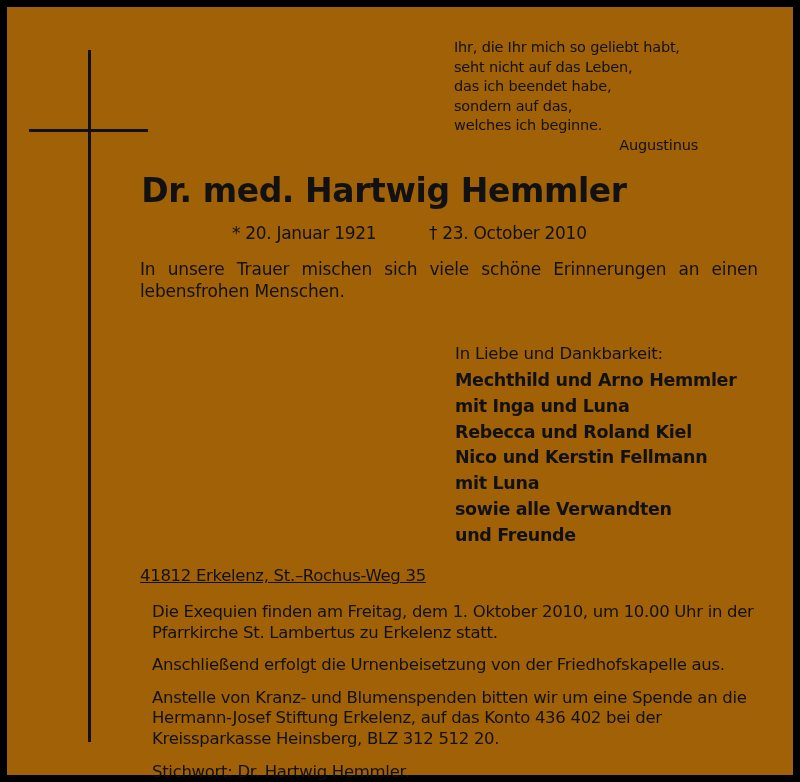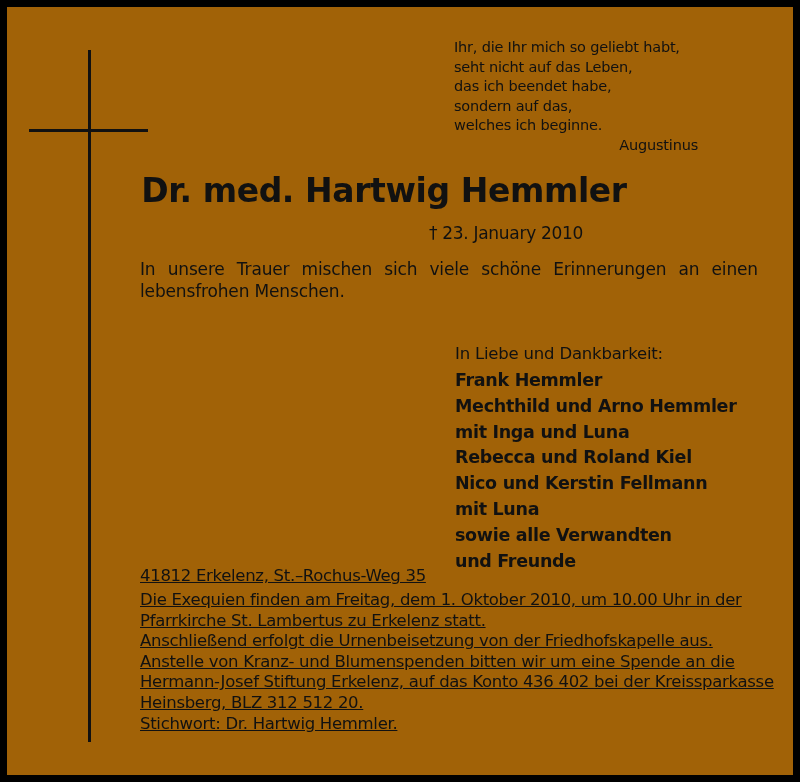--- a/index.html
+++ b/index.html
@@ -34,46 +34,46 @@
     }
     .mourners .heading { font-size: 16.5px; line-height: 22px; letter-spacing: -0.2px; margin-bottom: 3px; }
     .mourners .m { font-size: 17.5px; font-weight: bold; line-height: 25.8px; letter-spacing: -0.3px; white-space: nowrap; }
     .address {
       position: absolute; left: 133px; top: 559px; font-size: 16.5px; letter-spacing: -0.3px; text-decoration: underline;
     }
     .details {
       position: absolute; left: 133px; top: 583px; width: 640px;
       font-size: 16.5px; line-height: 20.6px; letter-spacing: -0.3px;
     }
-    .details p { margin: 0; text-decoration: underline; }
+    .details p { margin: 12px; }
   </style>
 </head>
 <body>
 
 <div class="page">
   <div class="cross-v"></div>
   <div class="cross-h"></div>
 
   <div class="poem">
     <div>Ihr, die Ihr mich so geliebt habt,</div>
     <div>seht nicht auf das Leben,</div>
     <div>das ich beendet habe,</div>
     <div>sondern auf das,</div>
     <div>welches ich beginne.</div>
     <div class="author">Augustinus</div>
   </div>
 
   <div class="name">Dr. med. Hartwig Hemmler</div>
-  <div class="dates died">† 23. January 2010</div>
+  <div class="dates born">* 20. Januar 1921</div>
+  <div class="dates died">† 23. October 2010</div>
 
   <div class="intro">In unsere Trauer mischen sich viele schöne Erinnerungen an einen lebensfrohen Menschen.</div>
 
   <div class="mourners">
     <div class="heading">In Liebe und Dankbarkeit:</div>
-    <div class="m">Frank Hemmler</div>
     <div class="m">Mechthild und Arno Hemmler</div>
     <div class="m">mit Inga und Luna</div>
     <div class="m">Rebecca und Roland Kiel</div>
     <div class="m">Nico und Kerstin Fellmann</div>
     <div class="m">mit Luna</div>
     <div class="m">sowie alle Verwandten</div>
     <div class="m">und Freunde</div>
   </div>
 
   <div class="address">41812 Erkelenz, St.–Rochus-Weg 35</div>

